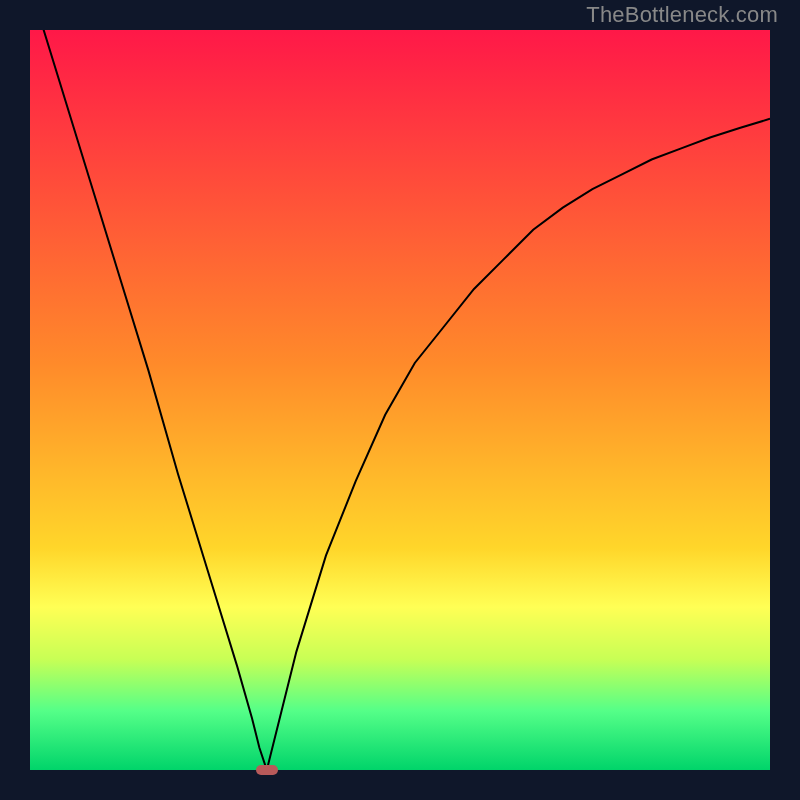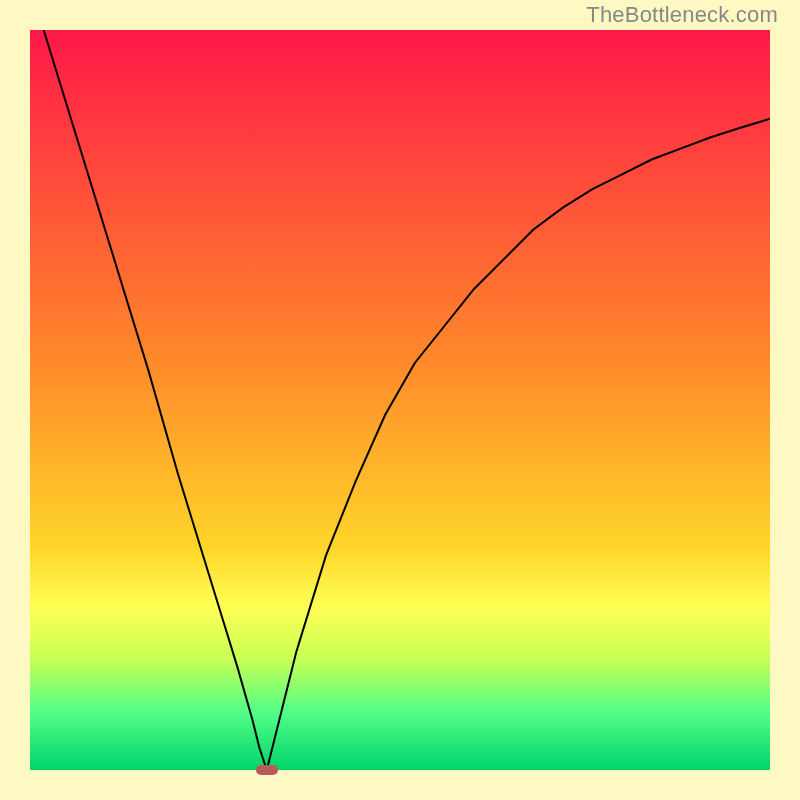--- a/index.html
+++ b/index.html
@@ -8,21 +8,21 @@
     background: #fff;
     width: 800px;
     height: 800px;
     overflow: hidden;
     position: relative;
     font-family: Arial, Helvetica, sans-serif;
   }
   .outer {
     width: 800px;
     height: 800px;
-    background: #fef9c3;
+    background: #0f172a;
     position: relative;
   }
   .watermark {
     position: absolute;
     top: 2px;
     right: 22px;
     color: #888;
     font-size: 22px;
     font-weight: 400;
     z-index: 10;

